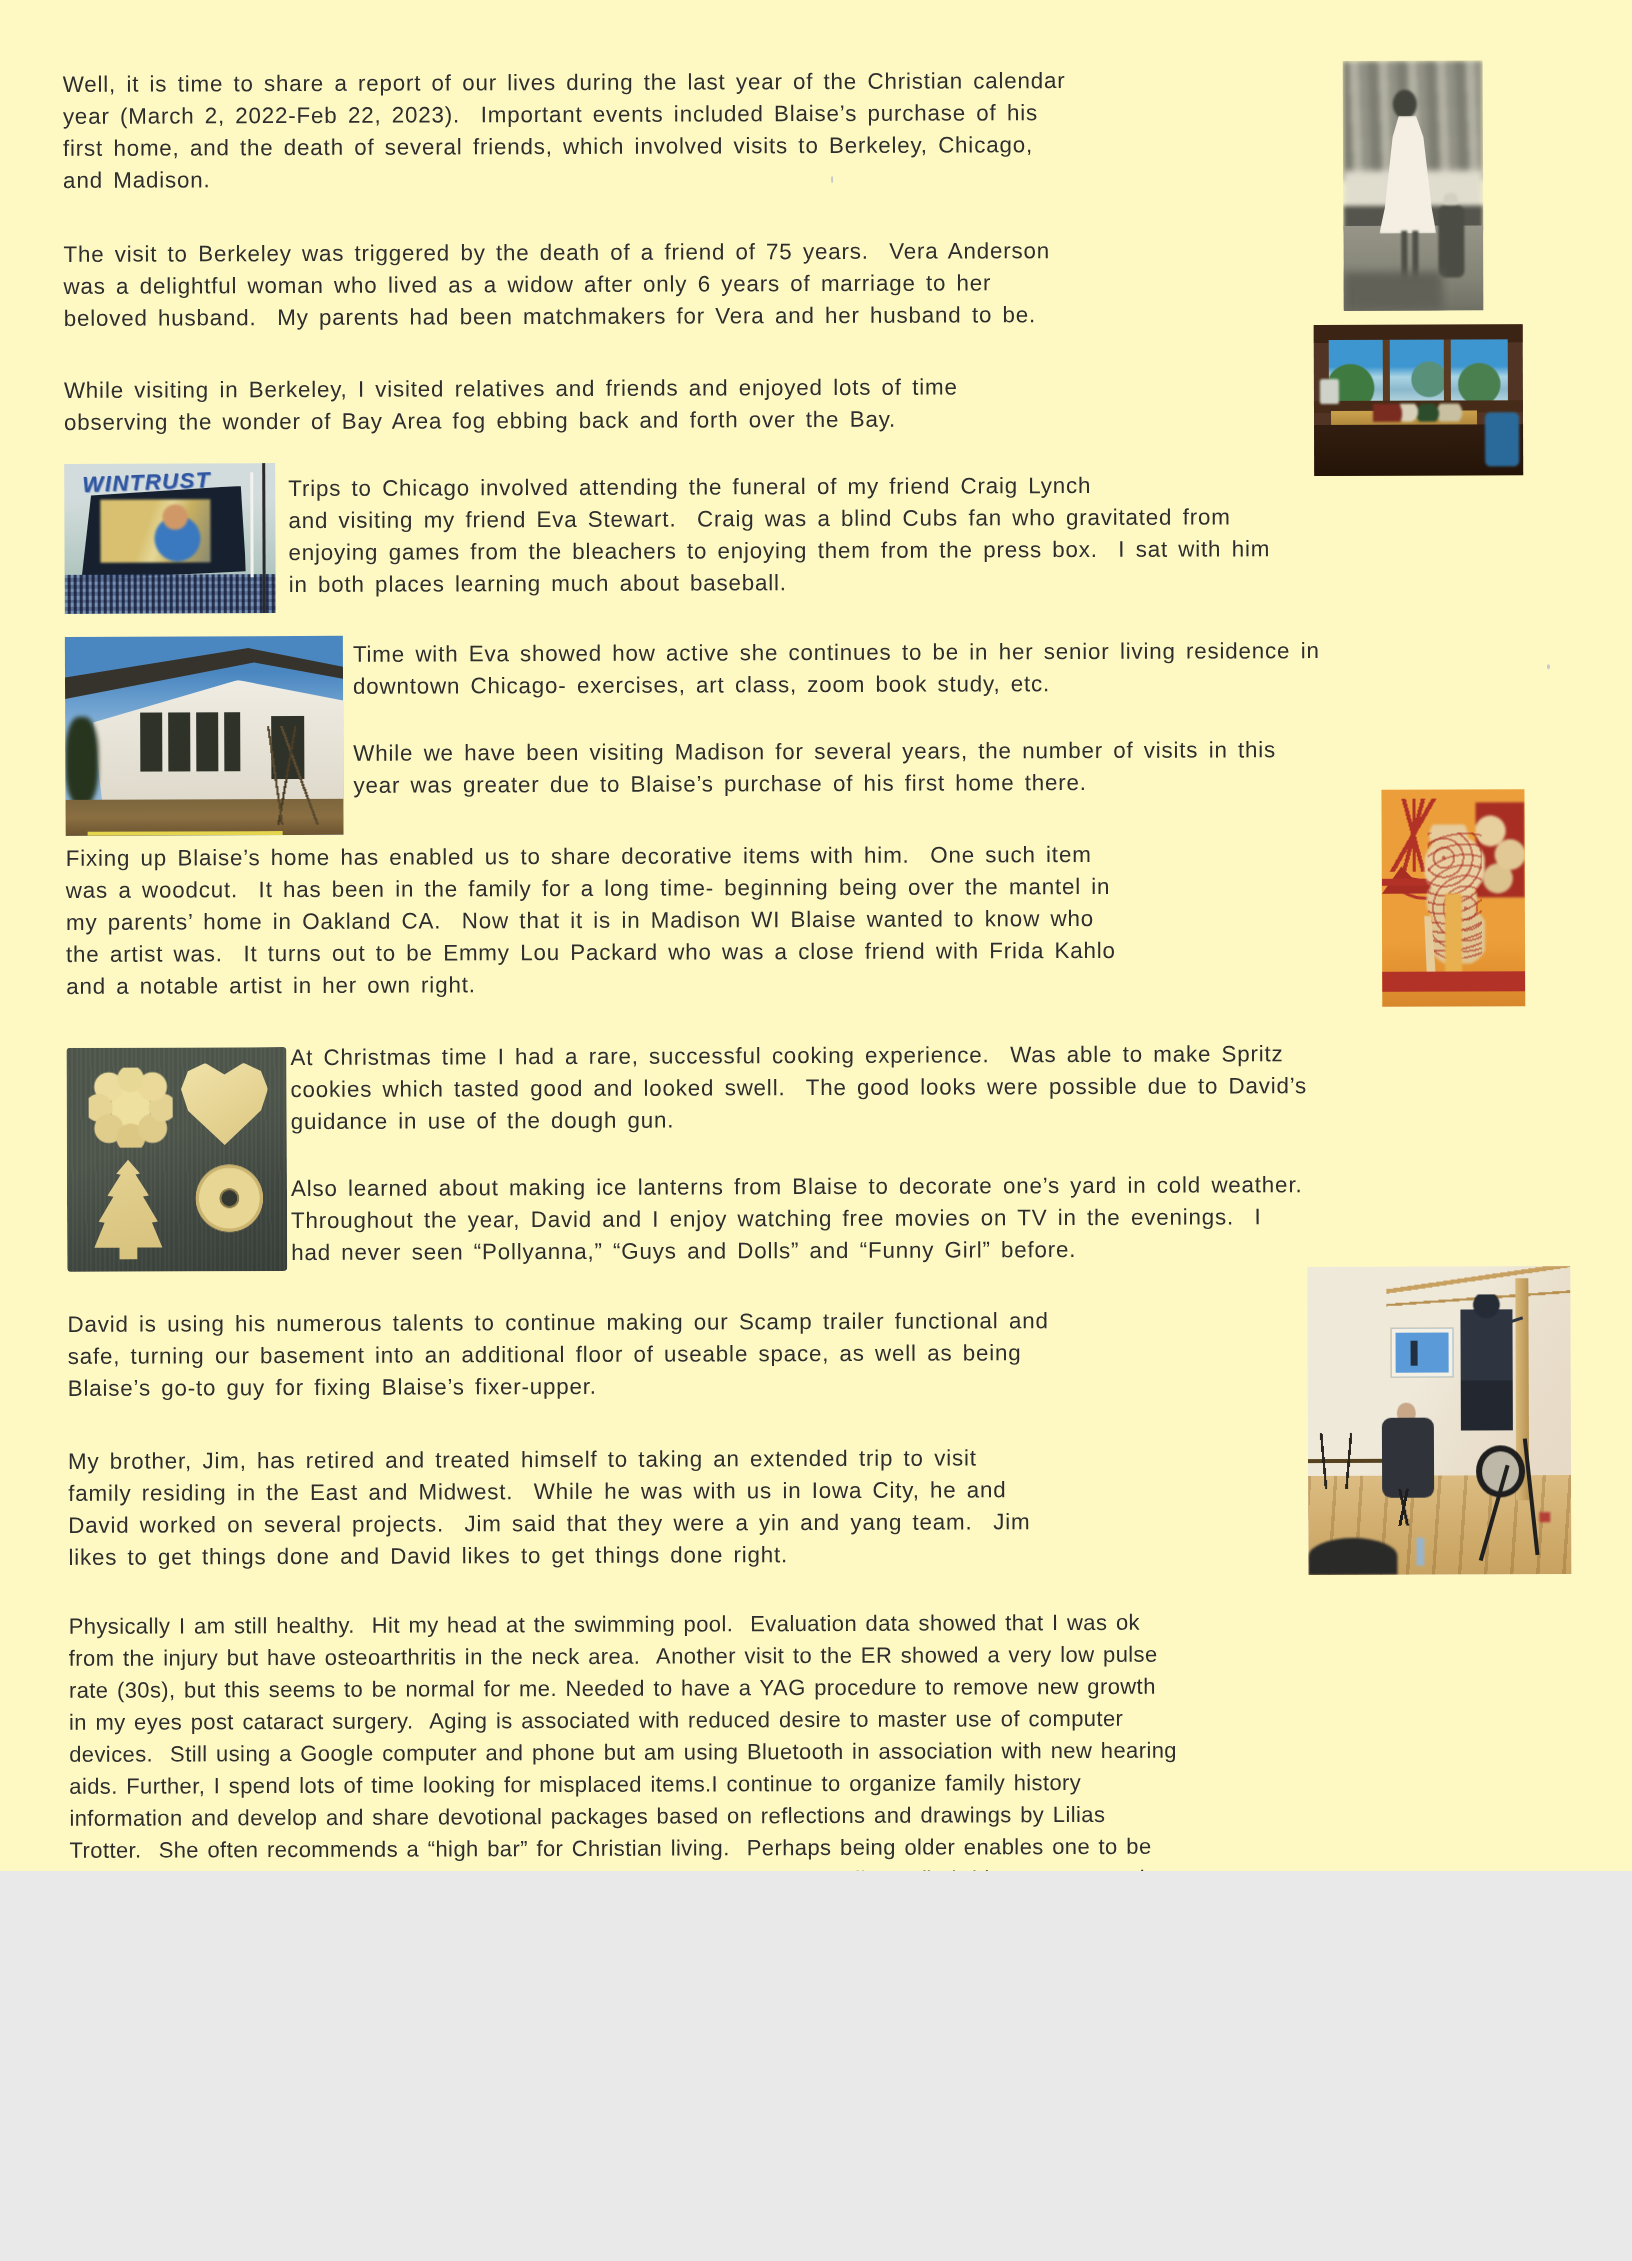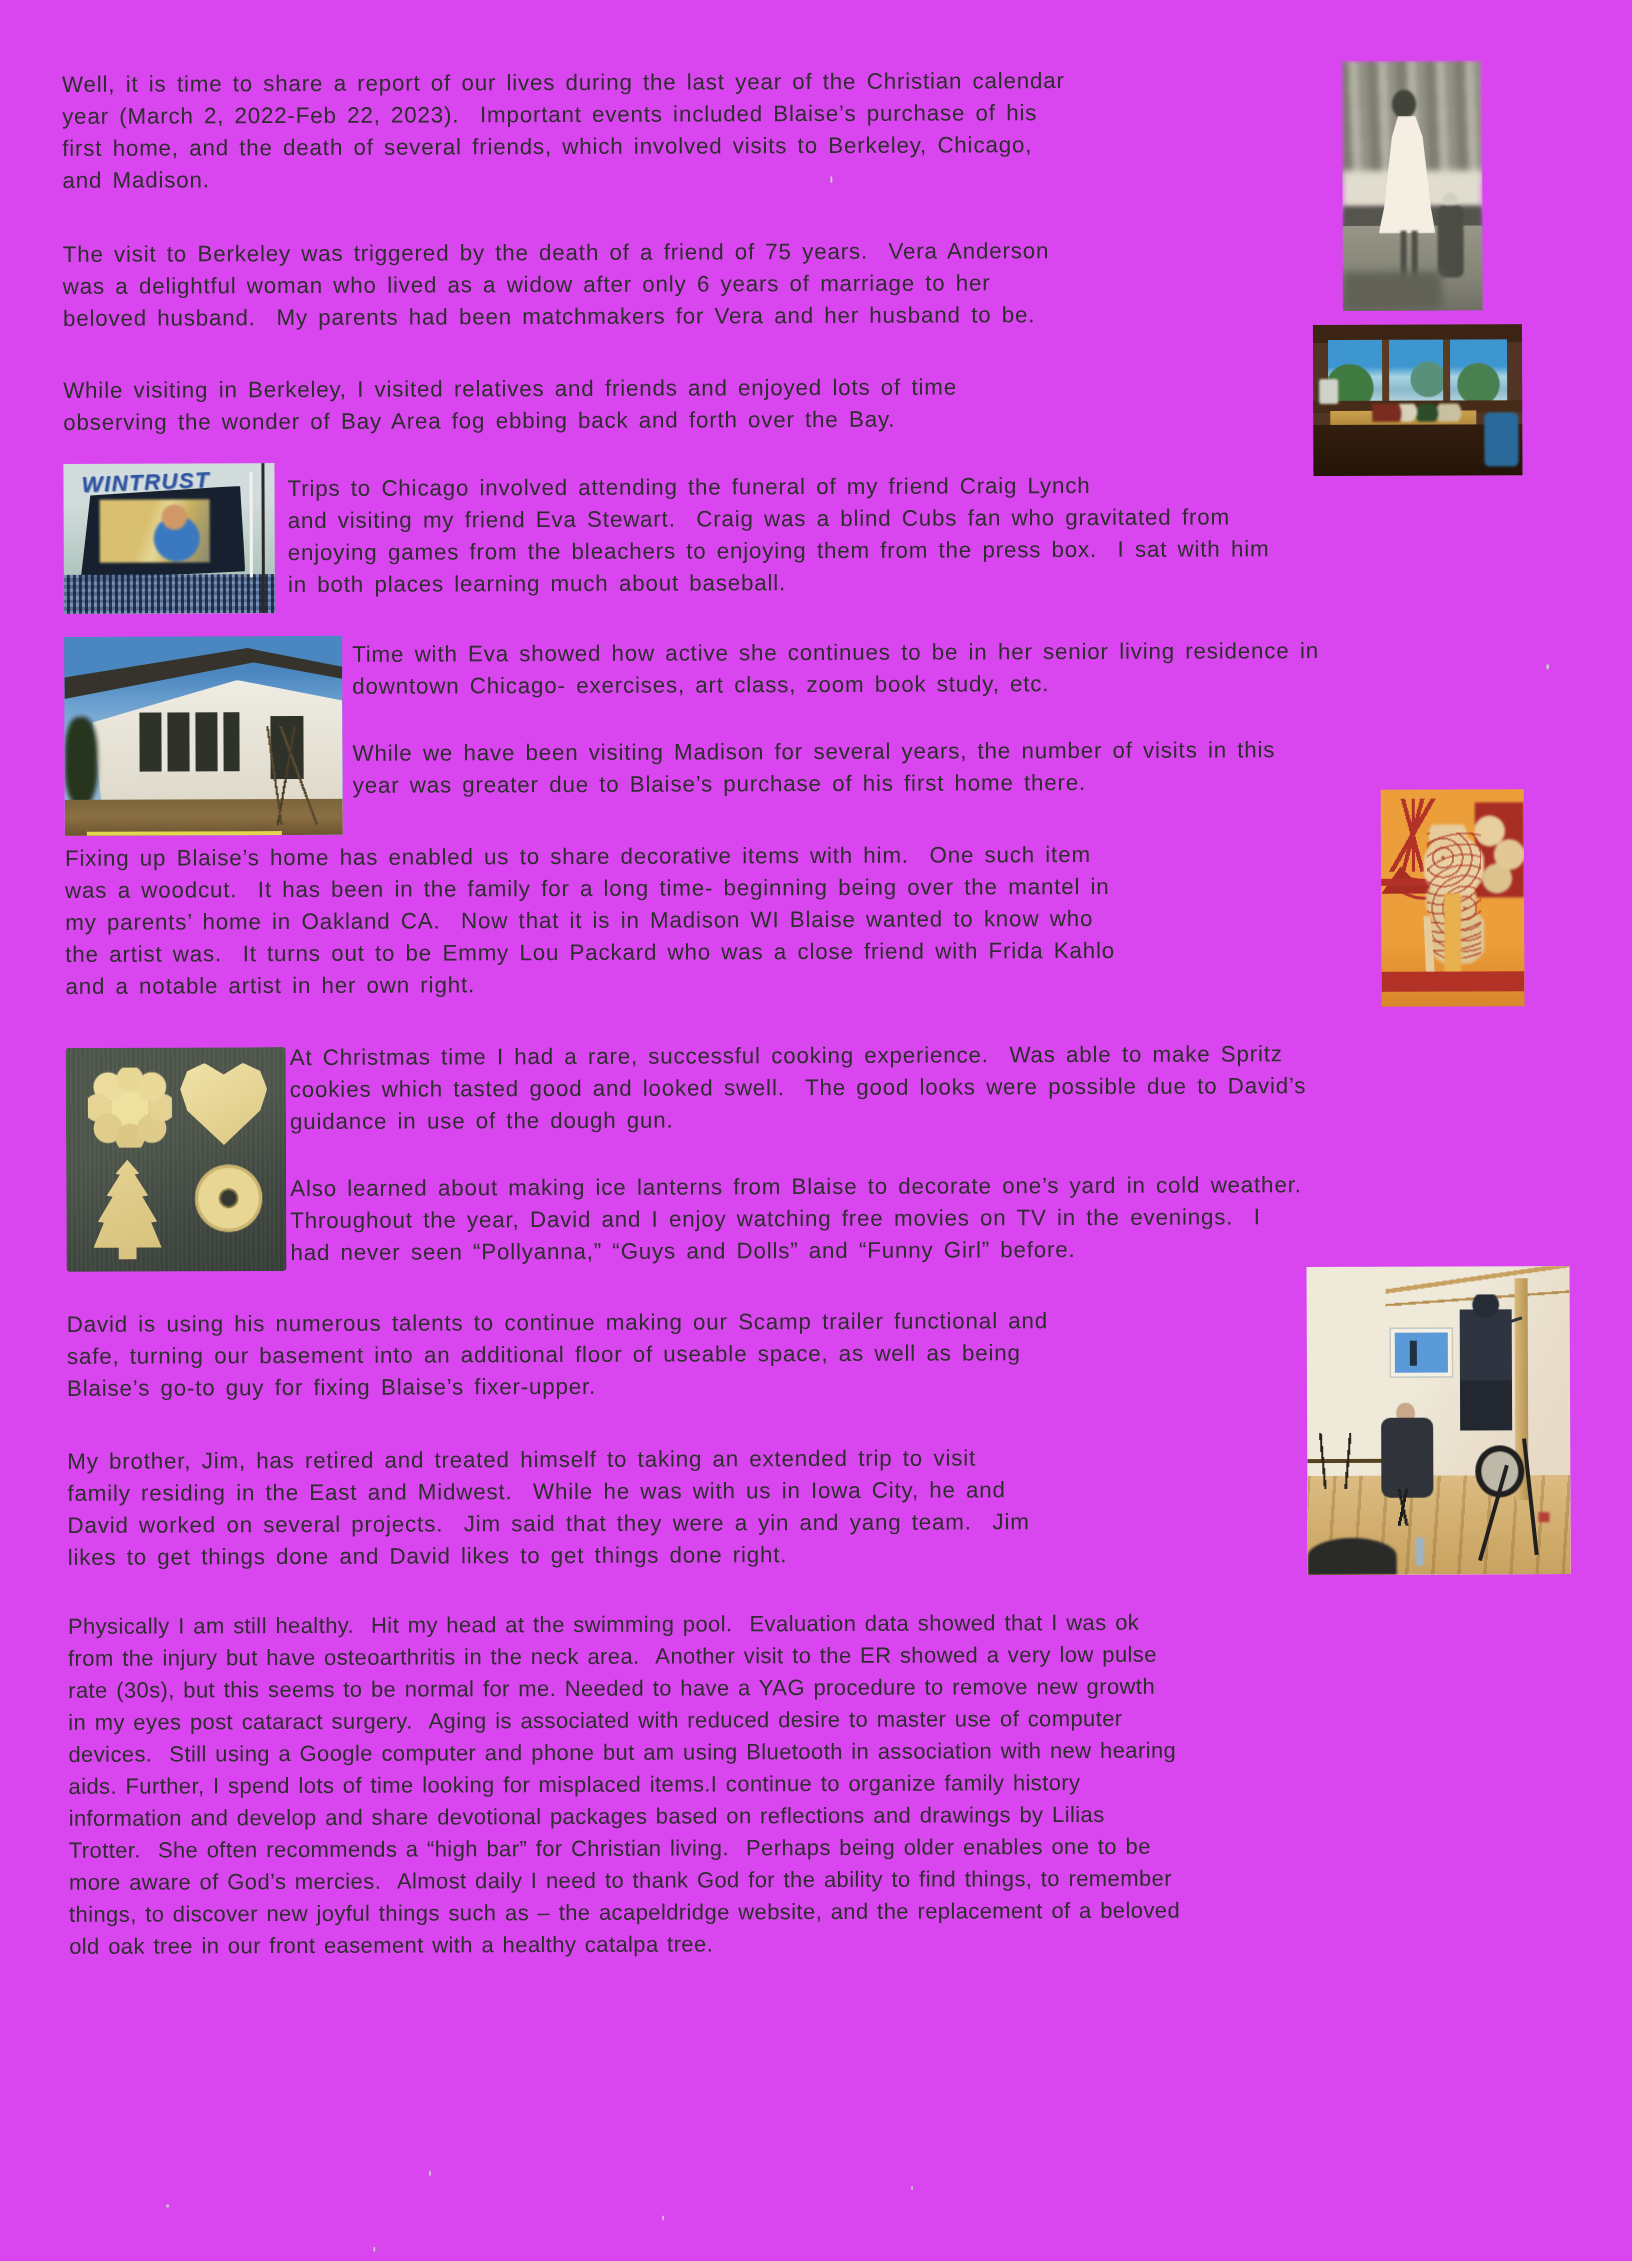--- a/index.html
+++ b/index.html
@@ -1,19 +1,19 @@
 <!DOCTYPE html>
 <html style="font-size:10.5px"><head>
 <meta charset="utf-8">
 <style>
   html,body{margin:0;padding:0;background:#e9e9e9;}
   .page{
     position:relative;
-    width:1632px;height:2261px;
-    background:#d946ef;
+    width:1632px;height:1871px;
+    background:#fef9c3;
     overflow:hidden;
     font-family:"Liberation Sans", sans-serif;
   }
   .sheet{position:absolute;inset:0;transform:rotate(-0.22deg);}
   .para{
     position:absolute;
     margin:0;
     color:#2e2e2e;
     font-size:22.4px;
     line-height:32px;

